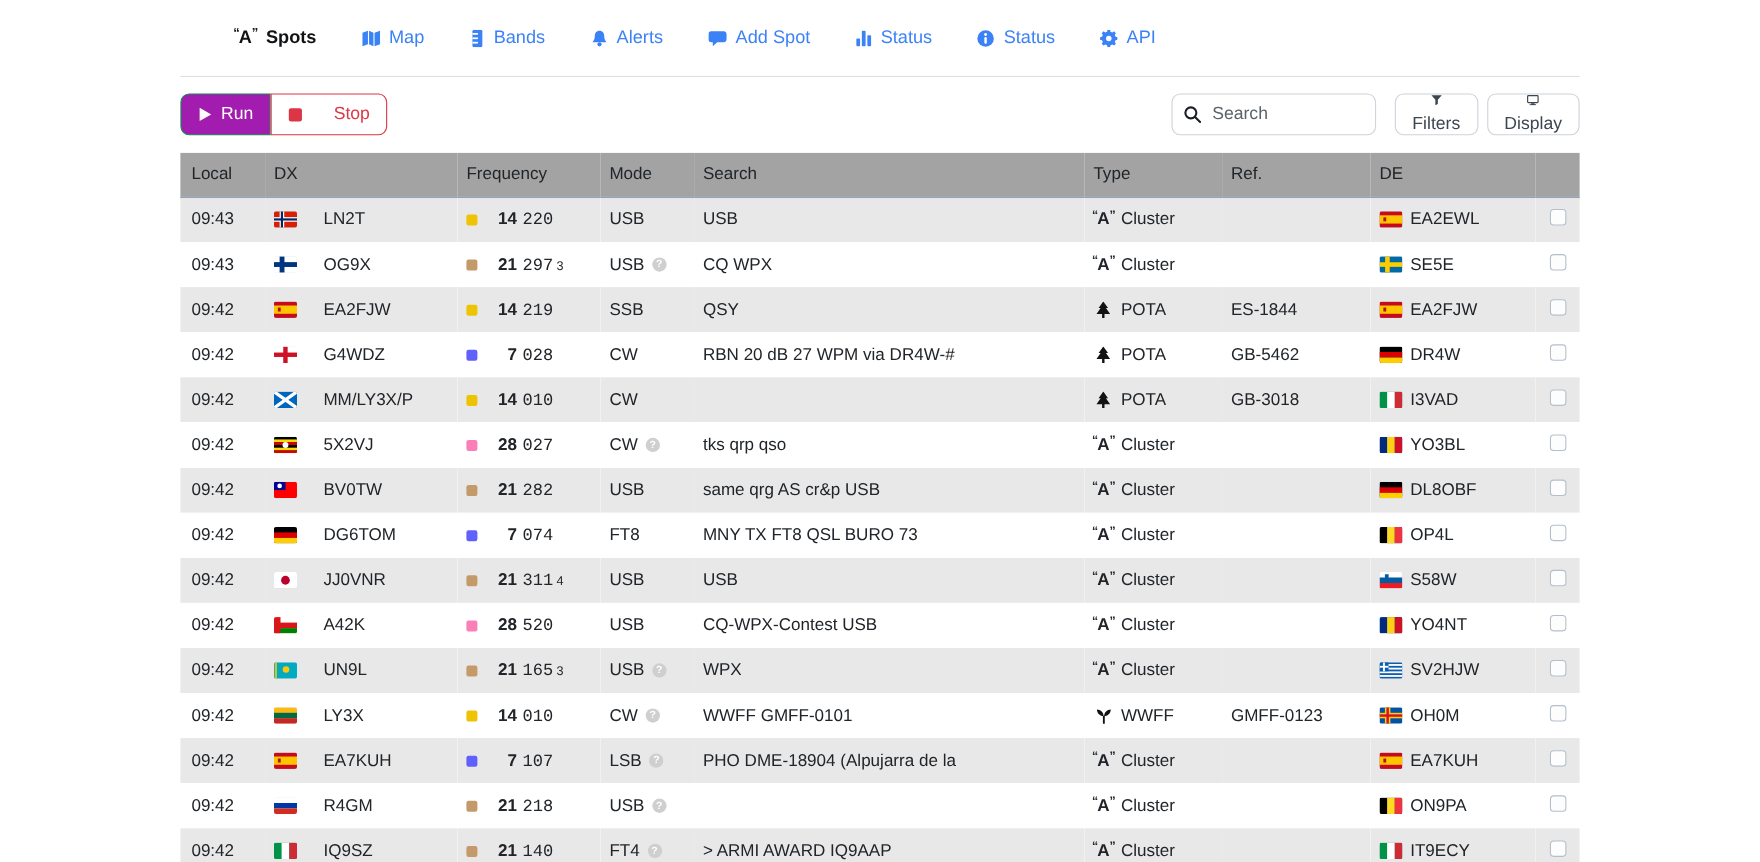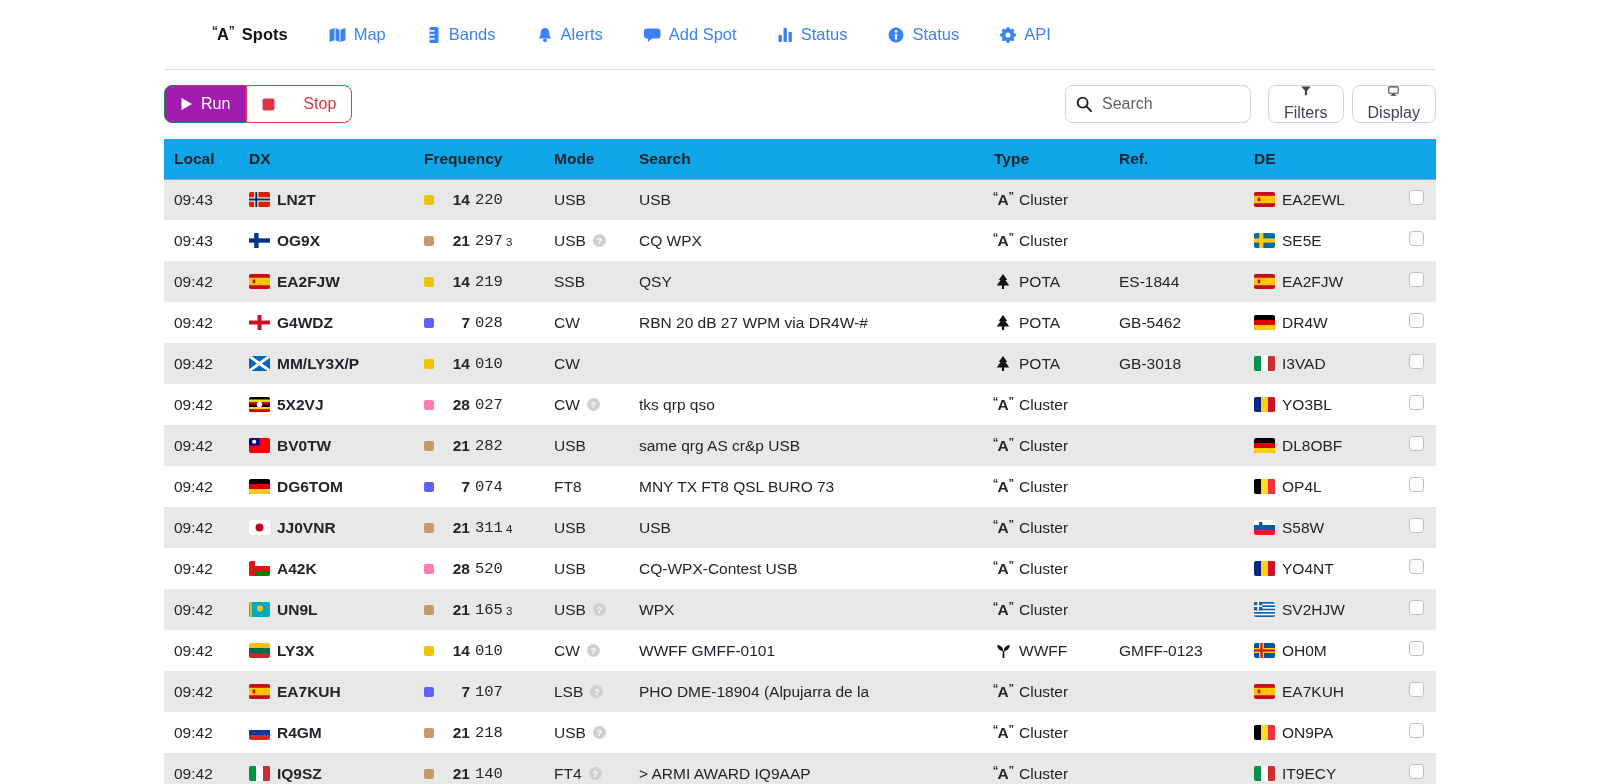--- a/index.html
+++ b/index.html
@@ -33,31 +33,31 @@
   .search-wrap { position:relative; margin-right:17px; }
   .search-input { width:186px; height:38px; border:1px solid #ced4da; border-radius:8px;
     padding:0 10px 0 36px; font-size:16px; font-family:inherit; color:#212529; outline:none; }
   .search-input::placeholder { color:#5b6268; opacity:1; }
   .search-ic { position:absolute; left:11px; top:11px; pointer-events:none; }
   .btn-outline { color:#3d4650; margin-left:8px;flex-direction:column; }
   .btn-outline svg { fill:currentColor; }
 
   
   table.spots { width:100%; border-collapse:collapse; font-size:15.5px; }
-  thead th { background:#0ea5e9; text-align:left; font-weight:700; height:40px;
+  thead th { background:#a3a3a3; text-align:left; font-weight:400; height:40px;
     padding:0 8px; border-bottom:1px solid #90a5bd; }
   th:first-child, td:first-child { padding-left:10px; }
   tbody tr:nth-child(odd) { background:#e8e8e8; }
   td { height:41px; padding:0 8px; vertical-align:middle; white-space:nowrap; overflow:hidden; }
 
   .flex { display:flex; align-items:center; }
   .flag { width:21px; height:15px; border-radius:2px; overflow:hidden; display:inline-flex;
     flex:0 0 auto; box-shadow:inset 0 0 0 1px rgba(0,0,0,.10); }
   .flag svg { display:block; }
-  .callsign { font-weight:700; color:inherit; text-decoration:none; margin-left:7px; cursor:pointer; }
+  .callsign { font-weight:400; color:inherit; text-decoration:none; margin-left:24px; cursor:pointer; }
   .callsign-de { color:inherit; text-decoration:none; margin-left:7px; cursor:pointer; }
 
   .band-square { width:10px; height:10px; border-radius:2px; flex:0 0 auto; }
   .mhz { font-weight:700; width:27px; text-align:right; margin-left:9px; }
   .khz { margin-left:5px;font-family:Liberation Mono, monospace; }
   .subd { font-size:11.5px; margin-left:3px; position:relative; top:1px; }
 
   .help { width:13px; height:13px; border-radius:50%; background:#cfcfcf; color:#fff;
     font-size:9.5px; font-weight:700; display:inline-flex; align-items:center; justify-content:center;
     margin-left:7px; flex:0 0 auto; }

